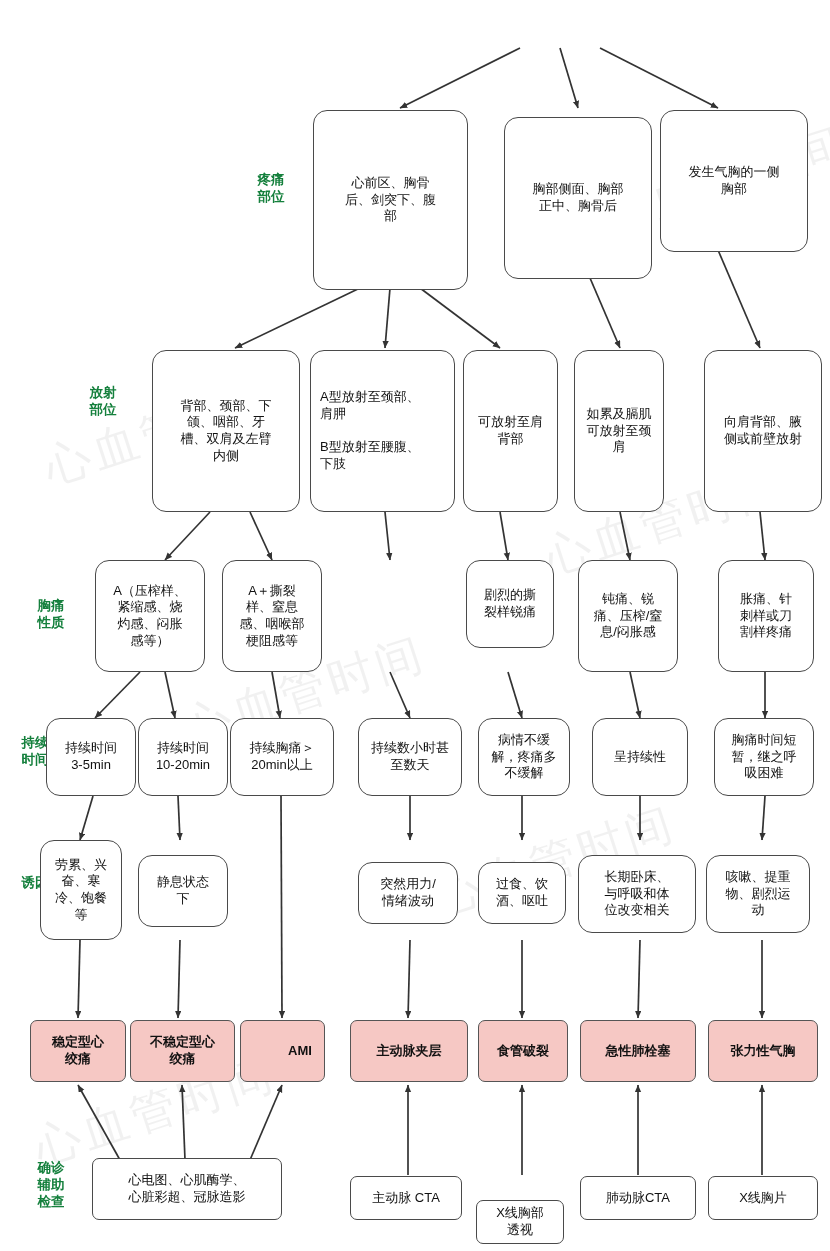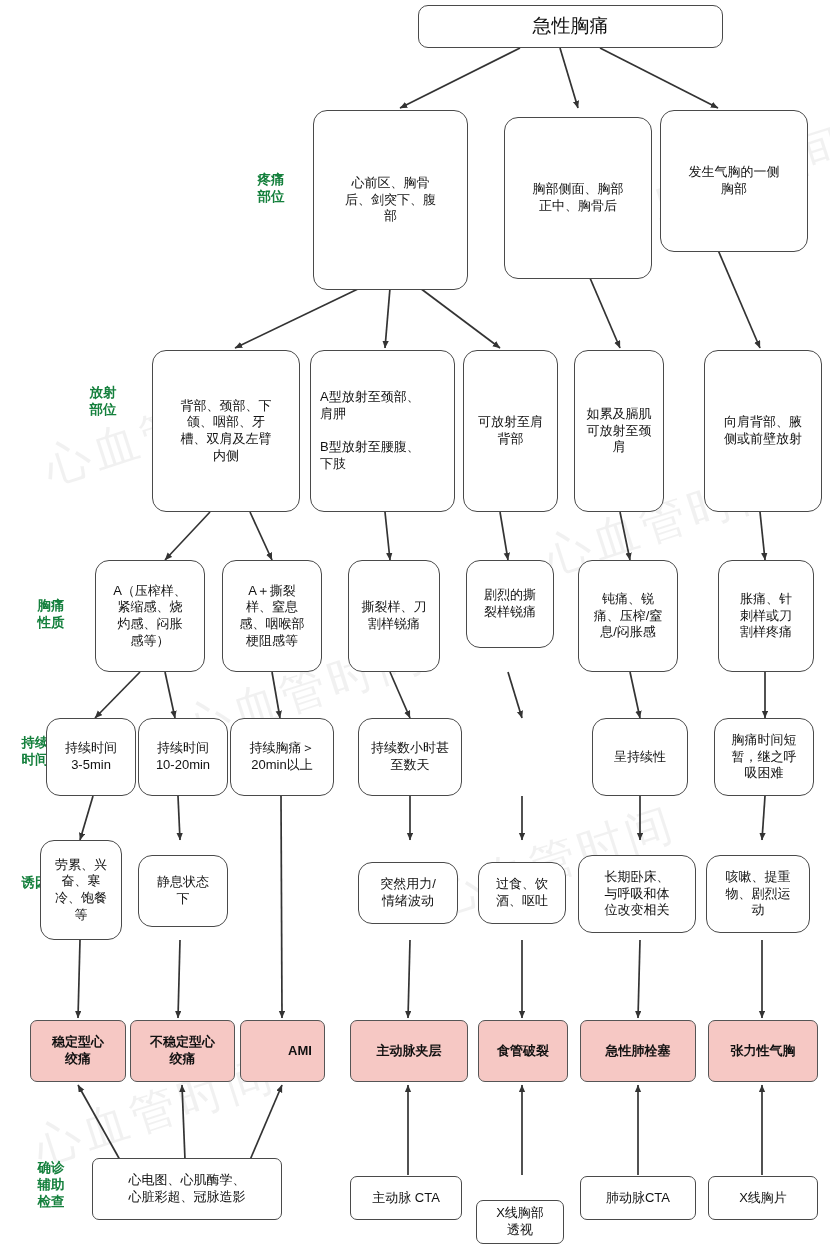--- a/index.html
+++ b/index.html
@@ -140,21 +140,20 @@
       <path d="M120,1160 L78,1085"></path>
       <path d="M185,1160 L182,1085"></path>
       <path d="M250,1160 L282,1085"></path>
       <path d="M408,1175 L408,1085"></path>
       <path d="M522,1175 L522,1085"></path>
       <path d="M638,1175 L638,1085"></path>
       <path d="M762,1175 L762,1085"></path>
     </g>
   </svg>
 
-  <div class="node title" style="left:418px; top:5px; width:305px; height:43px;">急性胸痛</div>
 
   <div class="rowlabel" style="left:248px; top:172px; width:46px;">疼痛
 部位</div>
   <div class="rowlabel" style="left:80px; top:385px; width:46px;">放射
 部位</div>
   <div class="rowlabel" style="left:28px; top:598px; width:46px;">胸痛
 性质</div>
   <div class="rowlabel" style="left:12px; top:735px; width:46px;">持续
 时间</div>
   <div class="rowlabel" style="left:12px; top:875px; width:46px;">诱因</div>
@@ -188,39 +187,40 @@
 侧或前壁放射</div>
 
   <div class="node" style="left:95px; top:560px; width:110px; height:112px;">A（压榨样、
 紧缩感、烧
 灼感、闷胀
 感等）</div>
   <div class="node" style="left:222px; top:560px; width:100px; height:112px;">A＋撕裂
 样、窒息
 感、咽喉部
 梗阻感等</div>
-  <div class="node" style="left:348px; top:560px; width:92px; height:112px;">撕裂样、刀
-割样锐痛</div>
   <div class="node" style="left:466px; top:560px; width:88px; height:88px;">剧烈的撕
 裂样锐痛</div>
   <div class="node" style="left:578px; top:560px; width:100px; height:112px;">钝痛、锐
 痛、压榨/窒
 息/闷胀感</div>
   <div class="node" style="left:718px; top:560px; width:96px; height:112px;">胀痛、针
 刺样或刀
 割样疼痛</div>
 
   <div class="node" style="left:46px; top:718px; width:90px; height:78px;">持续时间
 3-5min</div>
   <div class="node" style="left:138px; top:718px; width:90px; height:78px;">持续时间
 10-20min</div>
   <div class="node" style="left:230px; top:718px; width:104px; height:78px;">持续胸痛＞
 20min以上</div>
   <div class="node" style="left:358px; top:718px; width:104px; height:78px;">持续数小时甚
 至数天</div>
+  <div class="node" style="left:478px; top:718px; width:92px; height:78px;">病情不缓
+解，疼痛多
+不缓解</div>
   <div class="node" style="left:592px; top:718px; width:96px; height:78px;">呈持续性</div>
   <div class="node" style="left:714px; top:718px; width:100px; height:78px;">胸痛时间短
 暂，继之呼
 吸困难</div>
 
   <div class="node" style="left:40px; top:840px; width:82px; height:100px;">劳累、兴
 奋、寒
 冷、饱餐
 等</div>
   <div class="node" style="left:138px; top:855px; width:90px; height:72px;">静息状态

